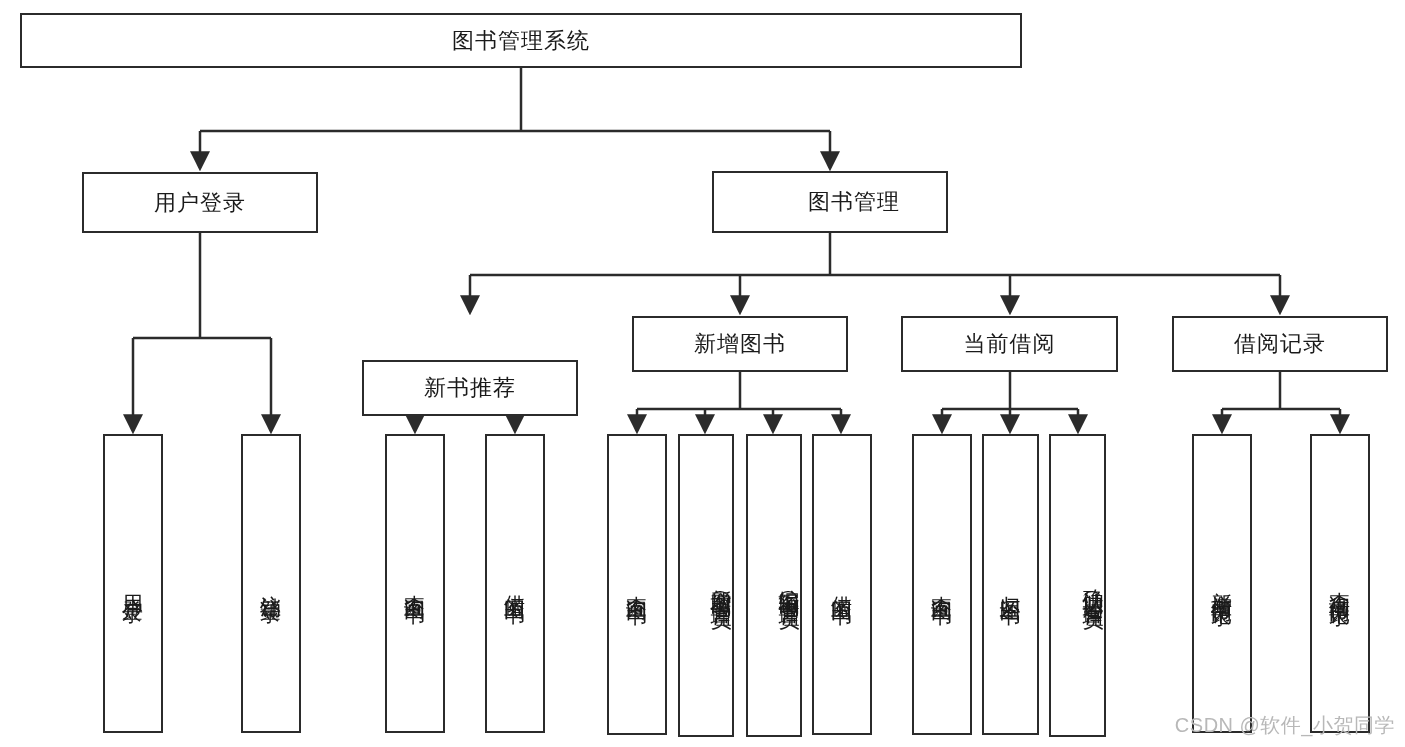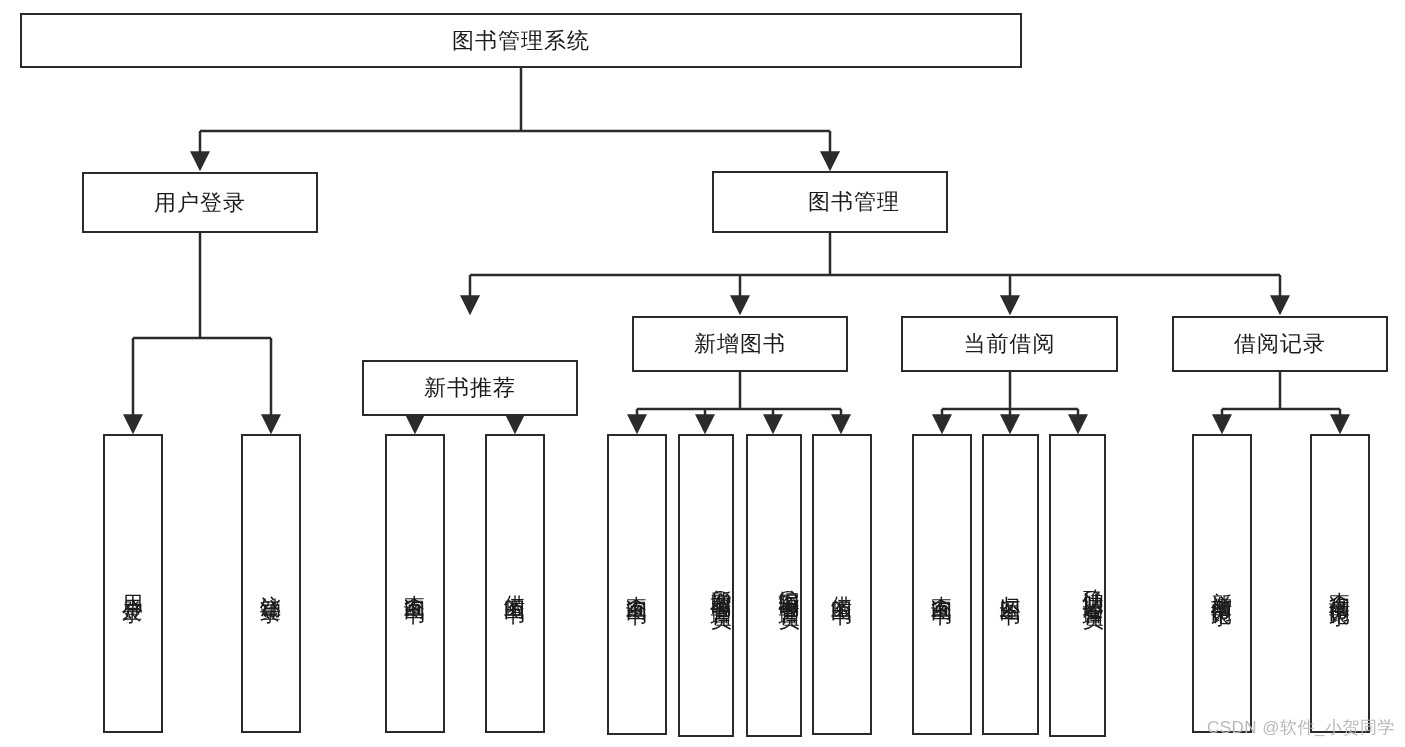--- a/index.html
+++ b/index.html
@@ -52,21 +52,21 @@
     justify-content: center;
   }
   .node.v.mid {
     align-items: center;
     justify-content: center;
   }
   .watermark {
     position: absolute;
     right: 10px;
     bottom: 8px;
-    font-size: 17px;
+    font-size: 20px;
     color: #b8b8b8;
     letter-spacing: 0.5px;
     white-space: nowrap;
   }
 </style>
 </head>
 <body>
 
 <div id="canvas">
 

